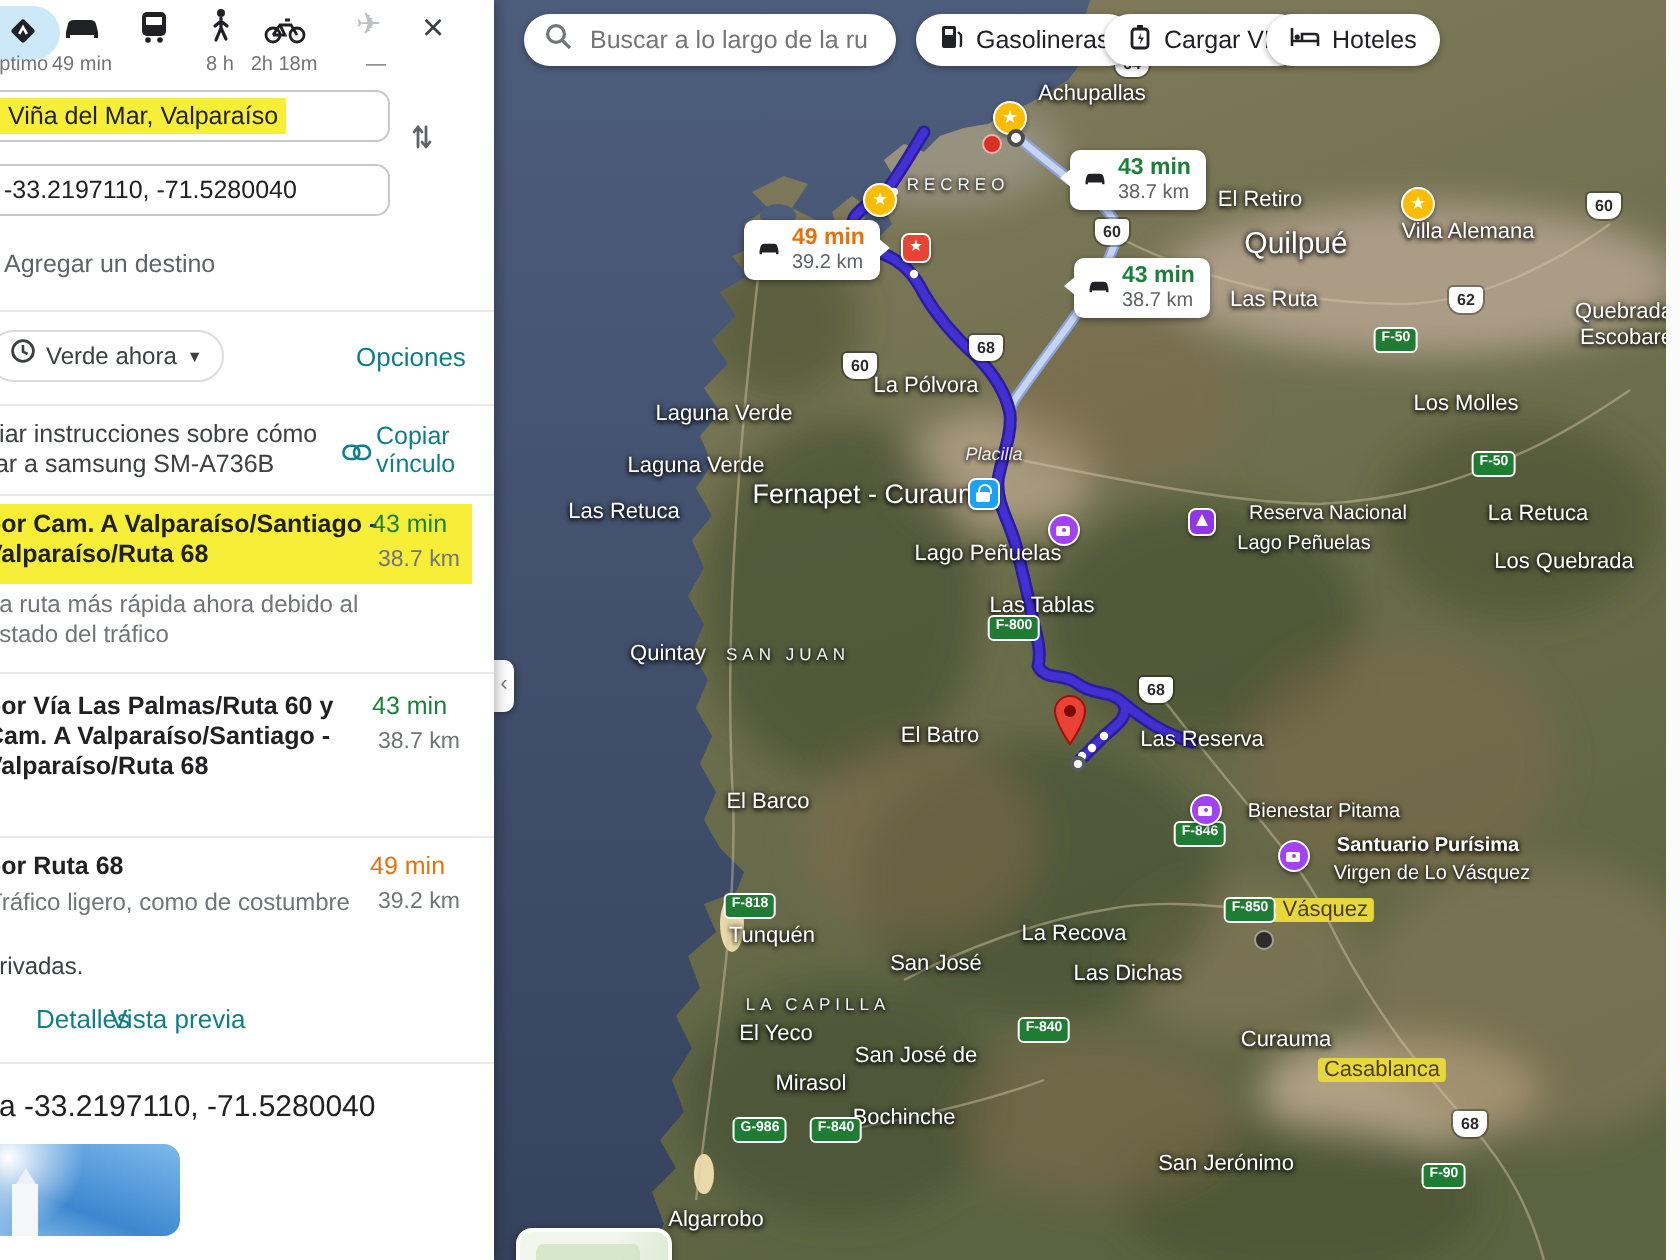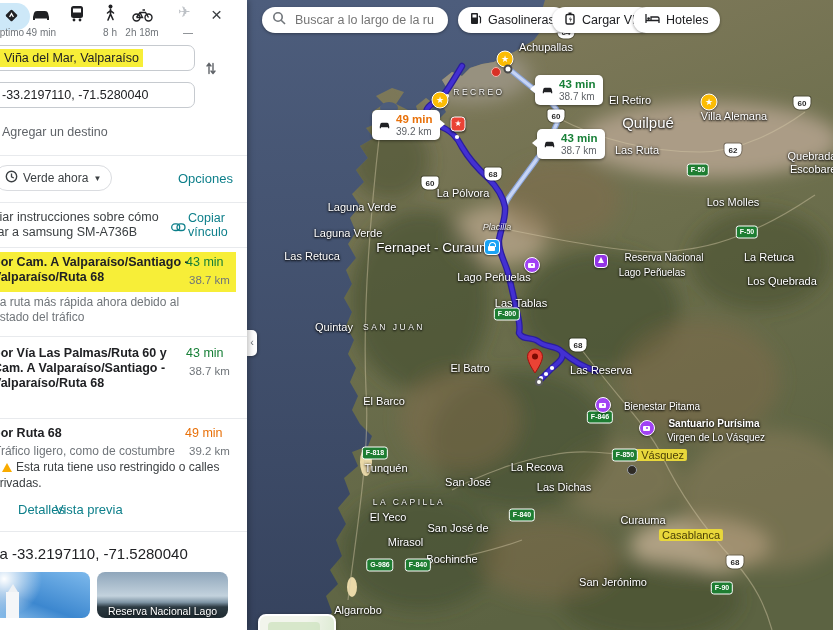--- a/index.html
+++ b/index.html
@@ -429,36 +429,30 @@
       <div class="pl rdist" style="left:189px;top:25px">38.7 km</div>
     </div>
 
     <div class="divider" style="top:418px"></div>
 
     <div class="pl" style="left:0;top:420px;width:247px;height:78px">
       <div class="pl rname" style="left:-7px;top:6px">por Ruta 68</div>
       <div class="pl rtime t-orange" style="left:185px;top:6px">49 min</div>
       <div class="pl rnote" style="left:-6px;top:24px">Tráfico ligero, como de costumbre</div>
       <div class="pl rdist" style="left:189px;top:25px">39.2 km</div>
-      <div class="pl" style="left:2px;top:40px;font-size:12px;color:#3c4043;white-space:nowrap">
-        <span class="tri"></span><span>Esta ruta tiene uso restringido o calles</span>
-      </div>
       <div class="pl" style="left:-7px;top:56px;font-size:12px;color:#3c4043">privadas.</div>
     </div>
 
     <div class="pl teal" style="left:18px;top:502px;font-size:13px">Detalles</div>
     <div class="pl teal" style="left:55px;top:502px;font-size:13px">Vista previa</div>
 
     <div class="divider" style="top:531px"></div>
 
     <div class="pl" style="left:-43px;top:545px;font-size:15px;color:#202124;white-space:nowrap">Explora -33.2197110, -71.5280040</div>
 
     <div class="thumb ph1">
         <span class="tower"></span>
       </div>
-    <div class="thumb ph2">
-      <span class="cap">Reserva Nacional Lago</span>
-    </div>
   </div>
 
   <div class="collapse">‹</div>
   <div class="edge"></div>
 </div>
 
 </body></html>

